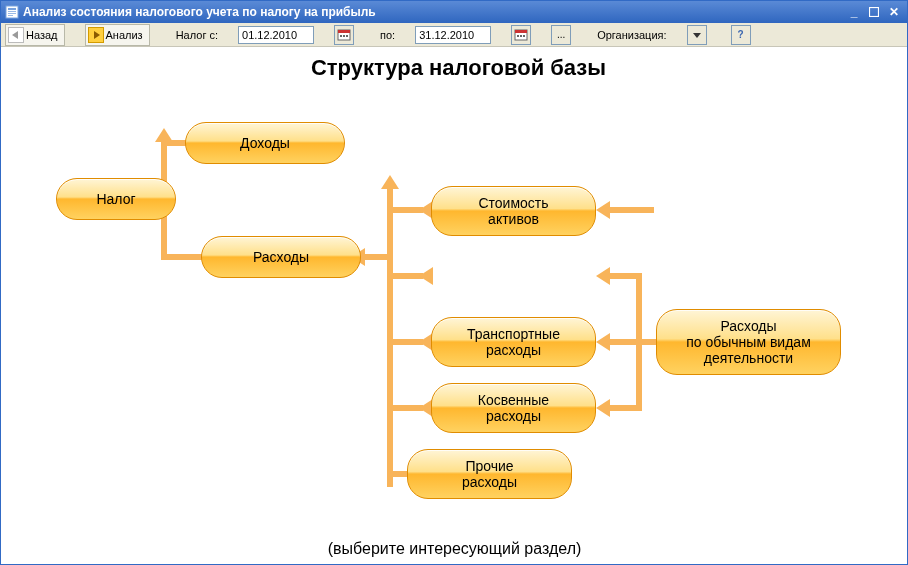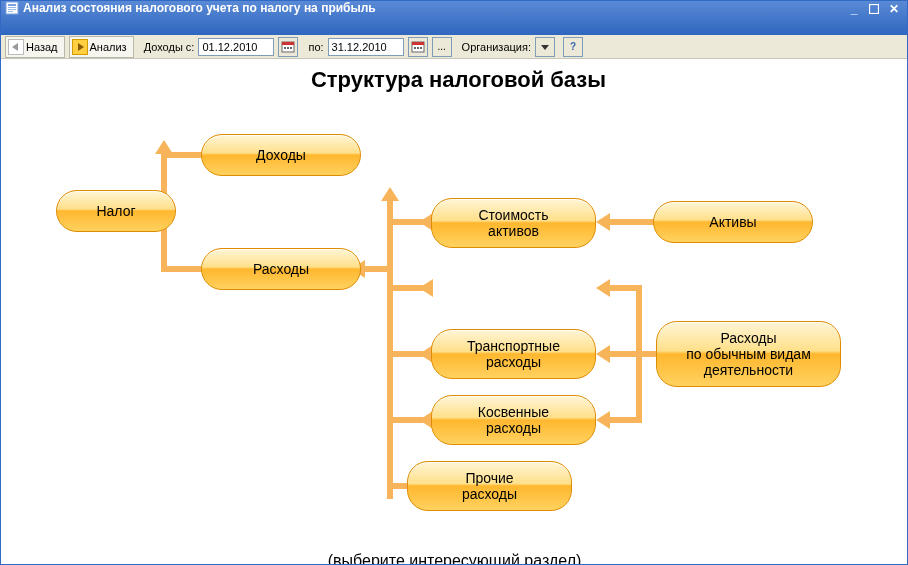--- a/index.html
+++ b/index.html
@@ -1,21 +1,21 @@
 <!DOCTYPE html>
 <html><head>
 <meta charset="utf-8">
 <style>
   html, body { margin:0; padding:0; font-family: Arial, sans-serif; font-size:12px; }
   .window { width:908px; height:565px; border:1px solid #316AC5; box-sizing:border-box; background:#fff; position:relative; overflow:hidden; }
-  .titlebar { height:34px; background:linear-gradient(to bottom,#5A8AD6,#2F66BF); color:#fff; display:flex; padding:0 4px; font-size:12px; font-weight:bold; }
+  .titlebar { height:22px; background:linear-gradient(to bottom,#5A8AD6,#2F66BF); color:#fff; display:flex; align-items:center; padding:0 4px; font-size:12px; font-weight:bold; }
   .titlebar .t-icon { width:14px; height:14px; margin-right:4px; display:inline-flex; align-items:center; justify-content:center; }
   .titlebar .spacer { flex:1; }
   .titlebar .win-btn { width:18px; height:16px; color:#fff; font-weight:bold; display:inline-flex; align-items:center; justify-content:center; margin-left:2px; cursor:pointer; }
-  .toolbar { height:24px; background:#ECE9D8; border-bottom:1px solid #c8c6b8; display:flex; align-items:center; padding:0 4px; gap:4px; box-sizing:border-box; }
+  .toolbar { height:24px; background:#ECE9D8; border-bottom:1px solid #c8c6b8; display:flex; align-items:center; padding:0 4px; gap:20px; box-sizing:border-box; }
   .nav-btn { height:20px; display:inline-flex; align-items:center; padding:0 6px 0 2px; border:1px solid #b8b8a8; background:#f6f5ee; cursor:pointer; font-size:11px; }
   .nav-btn .tri { width:14px; height:14px; margin-right:2px; display:inline-flex; align-items:center; justify-content:center; }
   .tri.left { background:#fff; border:1px solid #bbb; }
   .tri.right { background:#FFCF3F; border:1px solid #d39b00; }
   .lbl { font-size:11px; color:#000; margin-left:6px; }
   .txt { height:18px; border:1px solid #7F9DB9; background:#fff; padding:0 3px; font-size:11px; box-sizing:border-box; }
   .date { width:76px; }
   .cal-btn, .more-btn, .dd-btn, .help-btn { width:18px; height:18px; border:1px solid #7F9DB9; background:#ECE9D8; display:inline-flex; align-items:center; justify-content:center; cursor:pointer; font-size:10px; }
   .org { flex:1; }
   .help-btn { font-weight:bold; color:#3a66b0; margin-left:4px; }
@@ -71,21 +71,21 @@
     </span>
     <span class="nav-btn">
       <span class="tri right">
         <svg width="8" height="8" viewBox="0 0 8 8">
             <polygon points="2,0 8,4 2,8" fill="#8a5a00"></polygon>
           </svg>
       </span>
       <span>Анализ</span>
     </span>
 
-    <span class="lbl">Доходы с:</span>
+    <span class="lbl">Налог с:</span>
     <input class="txt date" value="01.12.2010" style="">
     <span class="cal-btn">
       <svg class="cal-svg" viewBox="0 0 14 14">
           <rect x="1" y="2" width="12" height="10" fill="#fff" stroke="#666"></rect>
           <rect x="1" y="2" width="12" height="3" fill="#c33"></rect>
           <rect x="3" y="7" width="2" height="2" fill="#666"></rect>
           <rect x="6" y="7" width="2" height="2" fill="#666"></rect>
           <rect x="9" y="7" width="2" height="2" fill="#666"></rect>
         </svg>
     </span>
@@ -150,33 +150,32 @@
     <div class="conn-v" style="left:635px; top:226px; height:138px;"></div>
     <div class="conn-h" style="left:607px; top:226px; width:34px;"></div>
     <div class="arrow-left" style="left:595px; top:220px;"></div>
     <div class="conn-h" style="left:641px; top:292px; width:16px;"></div>
     <div class="conn-h" style="left:607px; top:292px; width:34px;"></div>
     <div class="arrow-left" style="left:595px; top:286px;"></div>
     <div class="conn-h" style="left:607px; top:358px; width:34px;"></div>
     <div class="arrow-left" style="left:595px; top:352px;"></div>
 
     <div class="node" style="left:55px; top:131px; width:120px; height:42px;">Налог</div>
-    <div class="node" style="left:200px; top:75px; width:160px; height:42px;">Доходы</div>
+    <div class="node" style="left:184px; top:75px; width:160px; height:42px;">Доходы</div>
     <div class="node" style="left:200px; top:189px; width:160px; height:42px;">Расходы</div>
 
     <div class="node" style="left:430px; top:139px; width:165px; height:50px; white-space:pre-line;">Стоимость
 активов</div>
     <div class="node" style="left:430px; top:270px; width:165px; height:50px; white-space:pre-line;">Транспортные
 расходы</div>
     <div class="node" style="left:430px; top:336px; width:165px; height:50px; white-space:pre-line;">Косвенные
 расходы</div>
     <div class="node" style="left:406px; top:402px; width:165px; height:50px; white-space:pre-line;">Прочие
 расходы</div>
 
-    <div class="node" style="left:652px; top:142px; width:160px; height:42px;">Активы</div>
     <div class="node" style="left:655px; top:262px; width:185px; height:66px; white-space:pre-line;">Расходы
 по обычным видам
 деятельности</div>
 
     <div class="hint">(выберите интересующий раздел)</div>
   </div>
 
 </div>
 
 </body></html>

